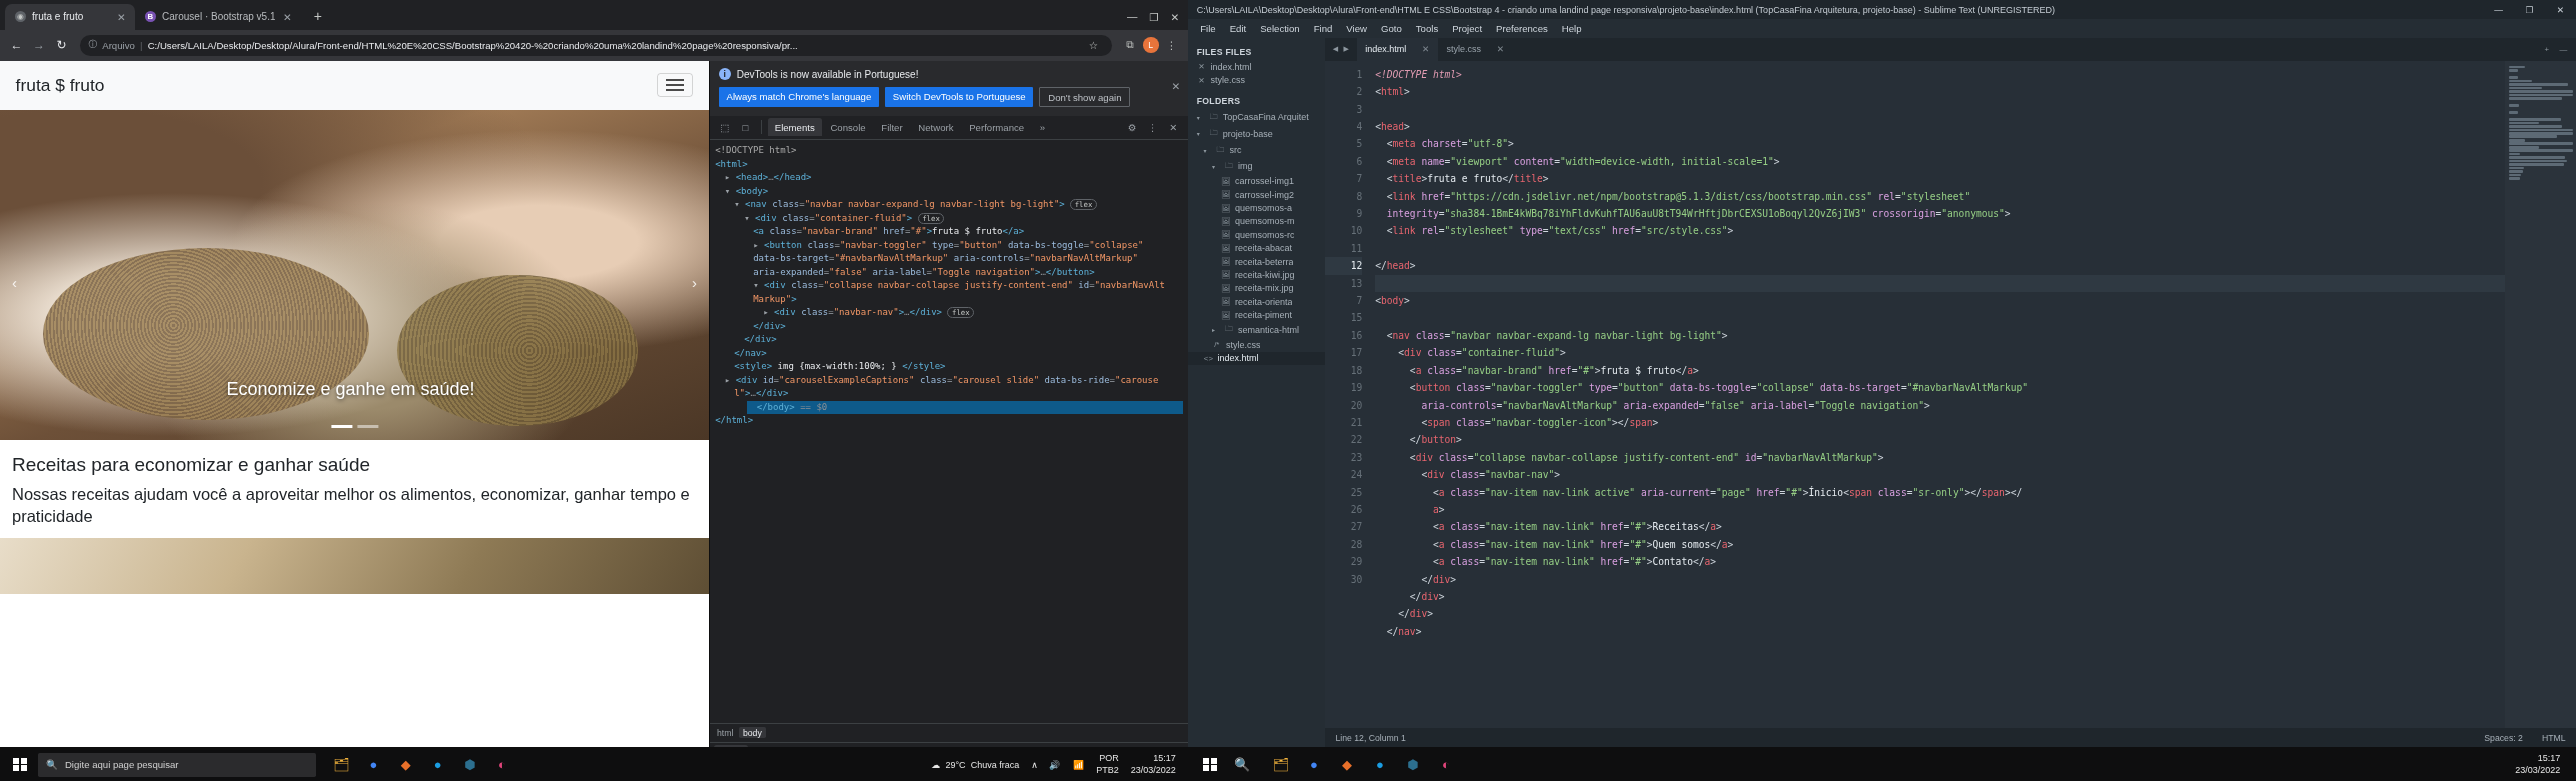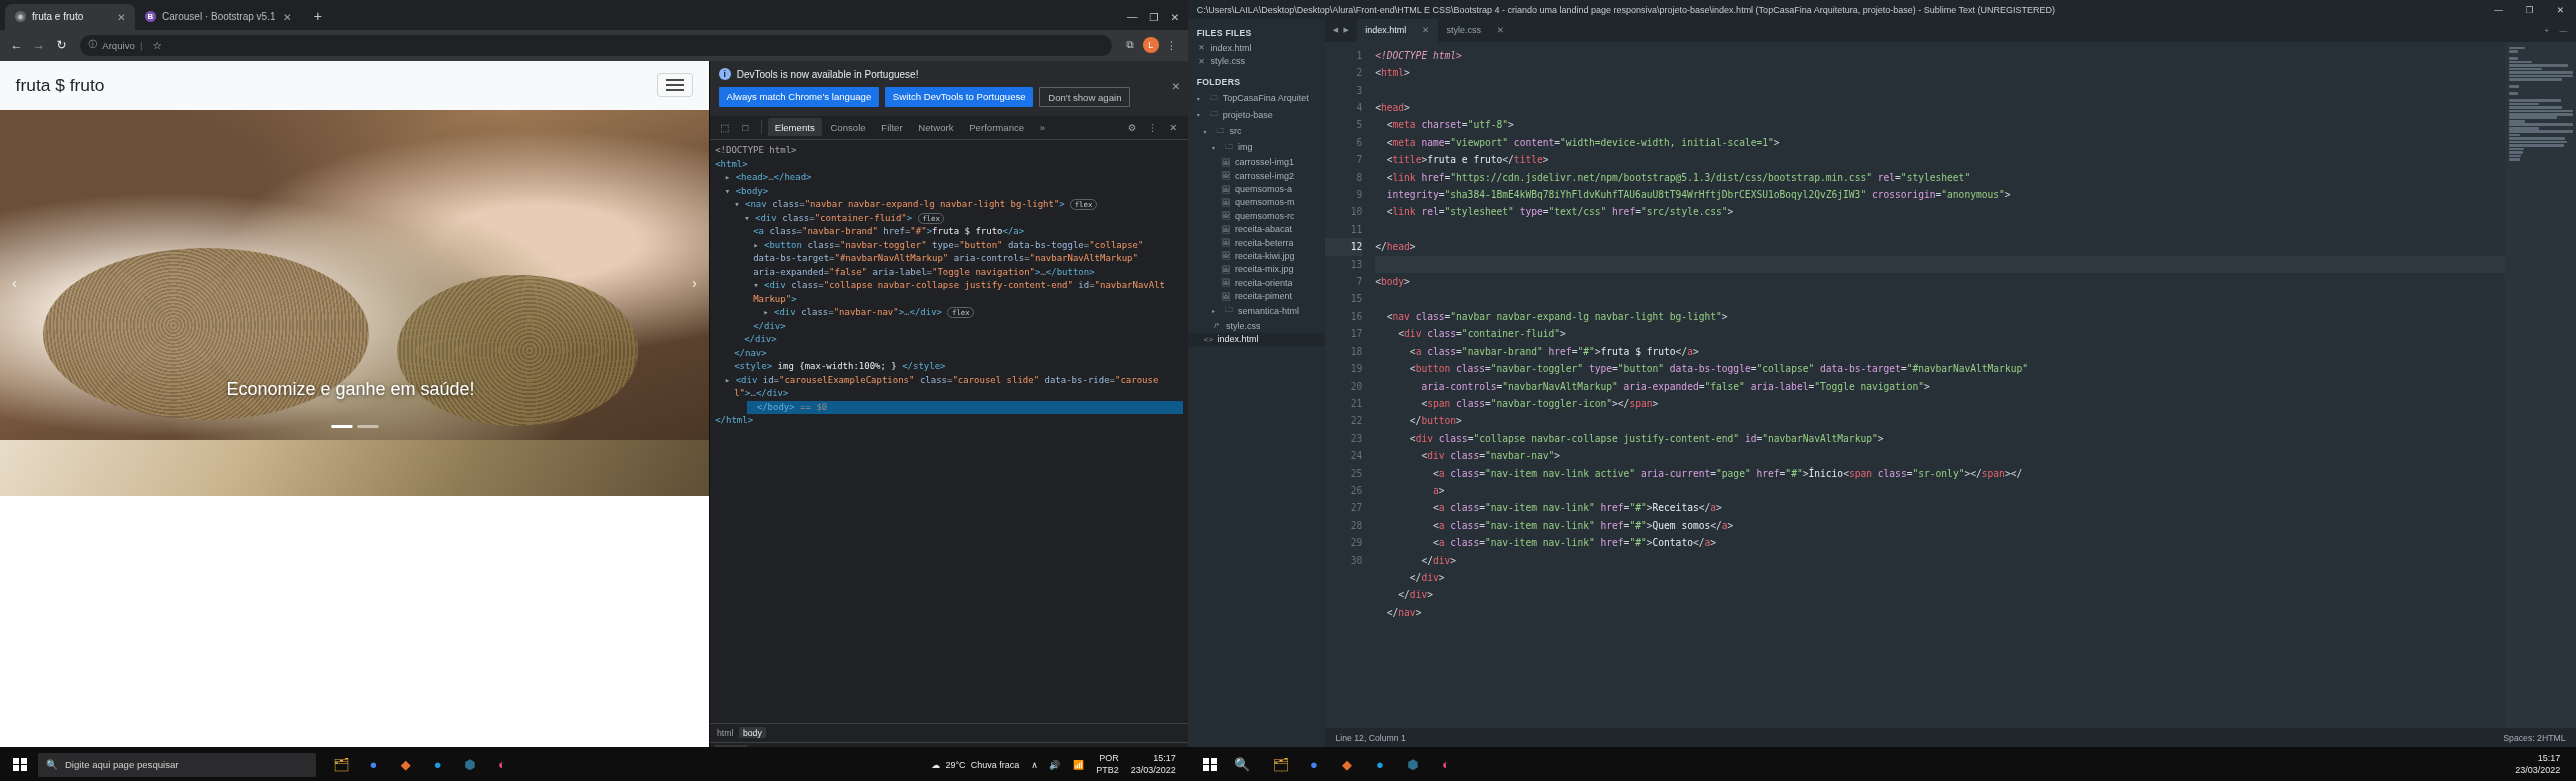--- a/index.html
+++ b/index.html
@@ -228,21 +228,21 @@
   .sb-mini {
     position: absolute; right: 0; top: 0; width: 71px; height: 100%;
     background: #2b333b; padding: 5.2px 3.5px; overflow: hidden;
   }
   .mini-l { height: 2.6px; margin-bottom: 0.9px; border-radius: 0.9px; }
 
   .sb-status {
     height: 19px; background: #1f262c; display: flex; align-items: center;
     justify-content: space-between; padding: 0 10.4px; font-size: 8.7px; color: #a7b0b8;
   }
-  .sb-status .right { display: flex; }
+  .sb-status .right { display: flex; gap: 19px; }
 
   
   .taskbar-r {
     position: absolute; left: 1188px; bottom: 0; width: 1388px; height: 35px;
     background: #0e0e0f; display: flex; align-items: center; padding: 0 7px; gap: 3.5px;
   }
   .tbr-apps { display: flex; align-items: center; gap: 3.5px; margin-left: 5.2px; }
   .tbr-right { margin-left: auto; color: #e6e6e6; font-size: 9px; text-align: right; line-height: 1.25; padding-right: 8.7px; }
 </style>
 </head>
@@ -272,20 +272,21 @@
     </div>
 
     <div class="chrome-toolbar">
       <div class="nav-btn enabled">←</div>
       <div class="nav-btn">→</div>
       <div class="nav-btn enabled">↻</div>
       <div class="omnibox">
         <span class="omni-info">ⓘ</span>
         <span class="omni-scheme">Arquivo</span>
         <span class="omni-sep">|</span>
+        <span class="omni-url">C:/Users/LAILA/Desktop/Desktop/Alura/Front-end/HTML%20E%20CSS/Bootstrap%20420-%20criando%20uma%20landind%20page%20responsiva/pr...</span>
         <span class="tb-icon">☆</span>
       </div>
       <div class="tb-icon">⧉</div>
       <div class="avatar-orange">L</div>
       <div class="tb-icon">⋮</div>
     </div>
 
     <div class="chrome-body">
 
       <div class="page-pane">
@@ -305,20 +306,24 @@
           </div>
           <div class="hero-ctrl prev">‹</div>
           <div class="hero-ctrl next">›</div>
           <div class="hero-cap">Economize e ganhe em saúde!</div>
           <div class="hero-dots">
             <i class="on"></i>
             <i></i>
           </div>
         </div>
 
+        <div class="page-copy">
+          <div class="copy-h">Receitas para economizar e ganhar saúde</div>
+          <div class="copy-p">Nossas receitas ajudam você a aproveitar melhor os alimentos, economizar, ganhar tempo e praticidade</div>
+        </div>
         <div class="page-strip"></div>
       </div>
 
       <div class="devtools">
         <div class="dt-notice">
           <div class="dt-notice-row">
             <span class="dt-info-dot">i</span>
             <span>DevTools is now available in Portuguese!</span>
           </div>
           <div class="dt-btns">
@@ -441,20 +446,32 @@
   <div class="sublime">
     <div class="sb-title">
       <span>C:\Users\LAILA\Desktop\Desktop\Alura\Front-end\HTML E CSS\Bootstrap 4 - criando uma landind page responsiva\projeto-base\index.html (TopCasaFina Arquitetura, projeto-base) - Sublime Text (UNREGISTERED)</span>
       <span class="sb-wbtns">
         <span class="sb-wbtn">—</span>
         <span class="sb-wbtn">❐</span>
         <span class="sb-wbtn close">✕</span>
       </span>
     </div>
 
+    <div class="sb-menu" id="sb-menu">
+        <span>File</span>
+        <span>Edit</span>
+        <span>Selection</span>
+        <span>Find</span>
+        <span>View</span>
+        <span>Goto</span>
+        <span>Tools</span>
+        <span>Project</span>
+        <span>Preferences</span>
+        <span>Help</span>
+      </div>
 
     <div class="sb-main">
       <div class="sb-side">
         <div class="sb-sec">FILES FILES</div>
         <div class="sb-row">
           <span class="ic">✕</span>
           <span class="nm">index.html</span>
         </div>
         <div class="sb-row">
           <span class="ic">✕</span>

